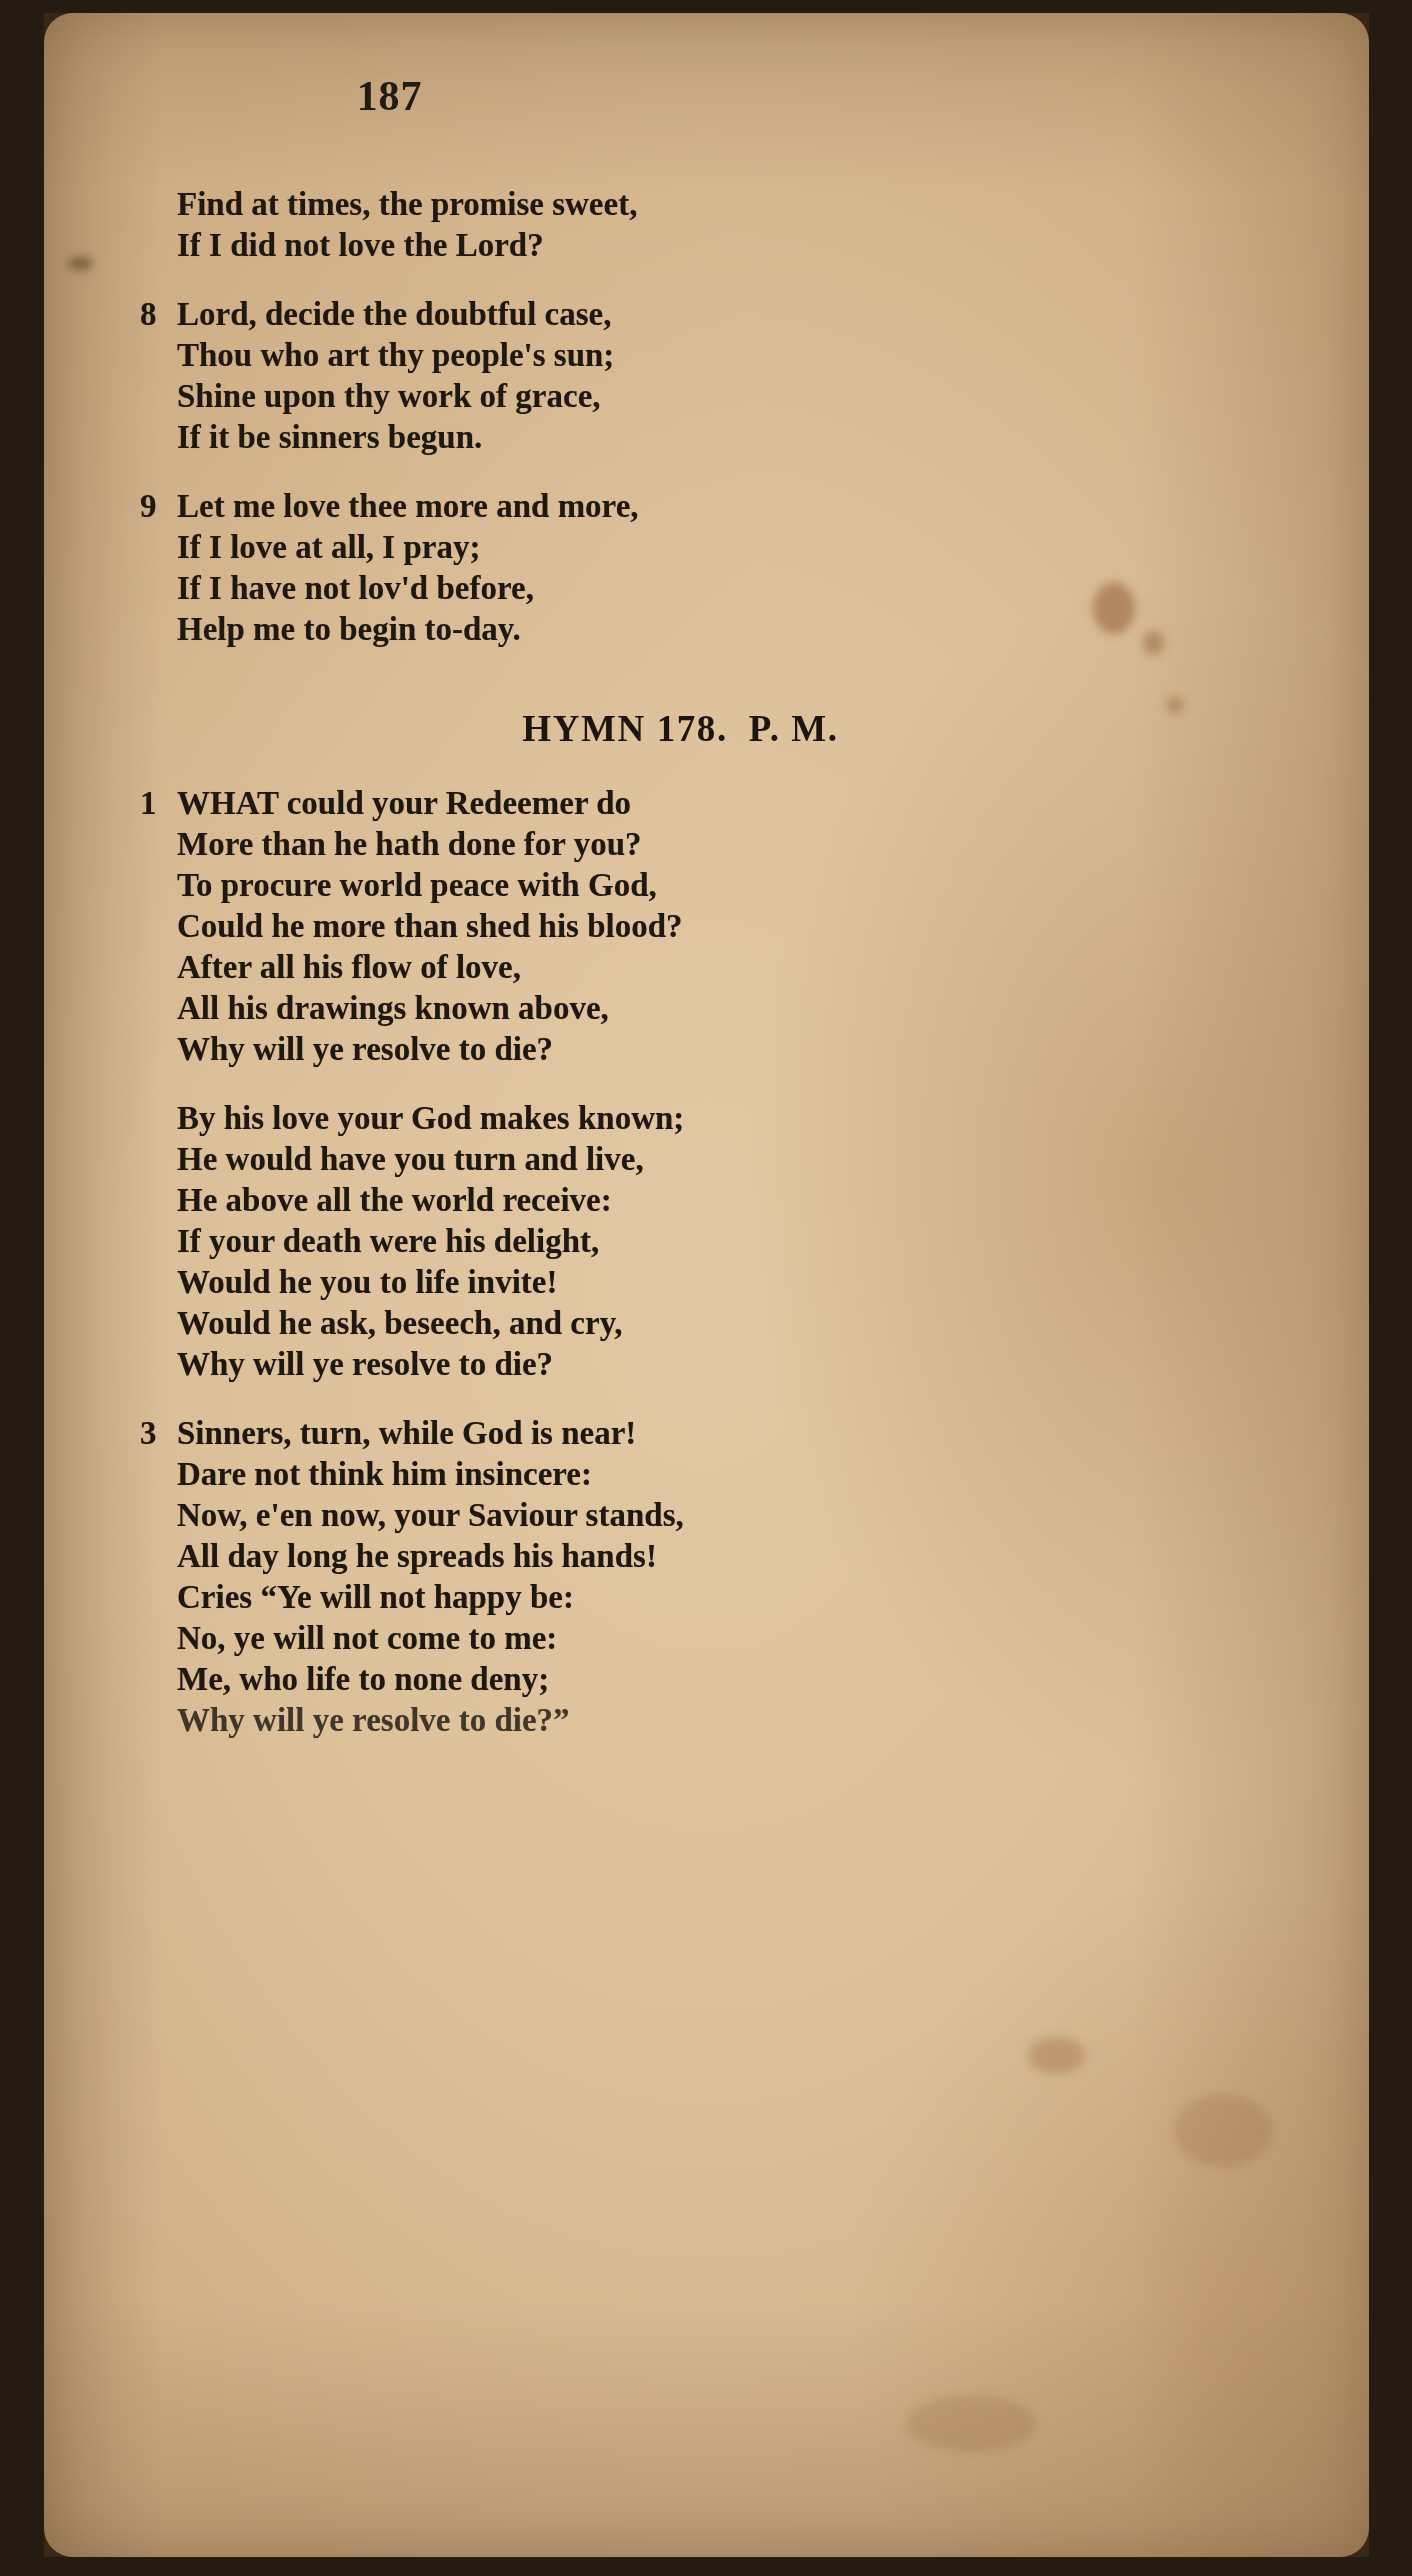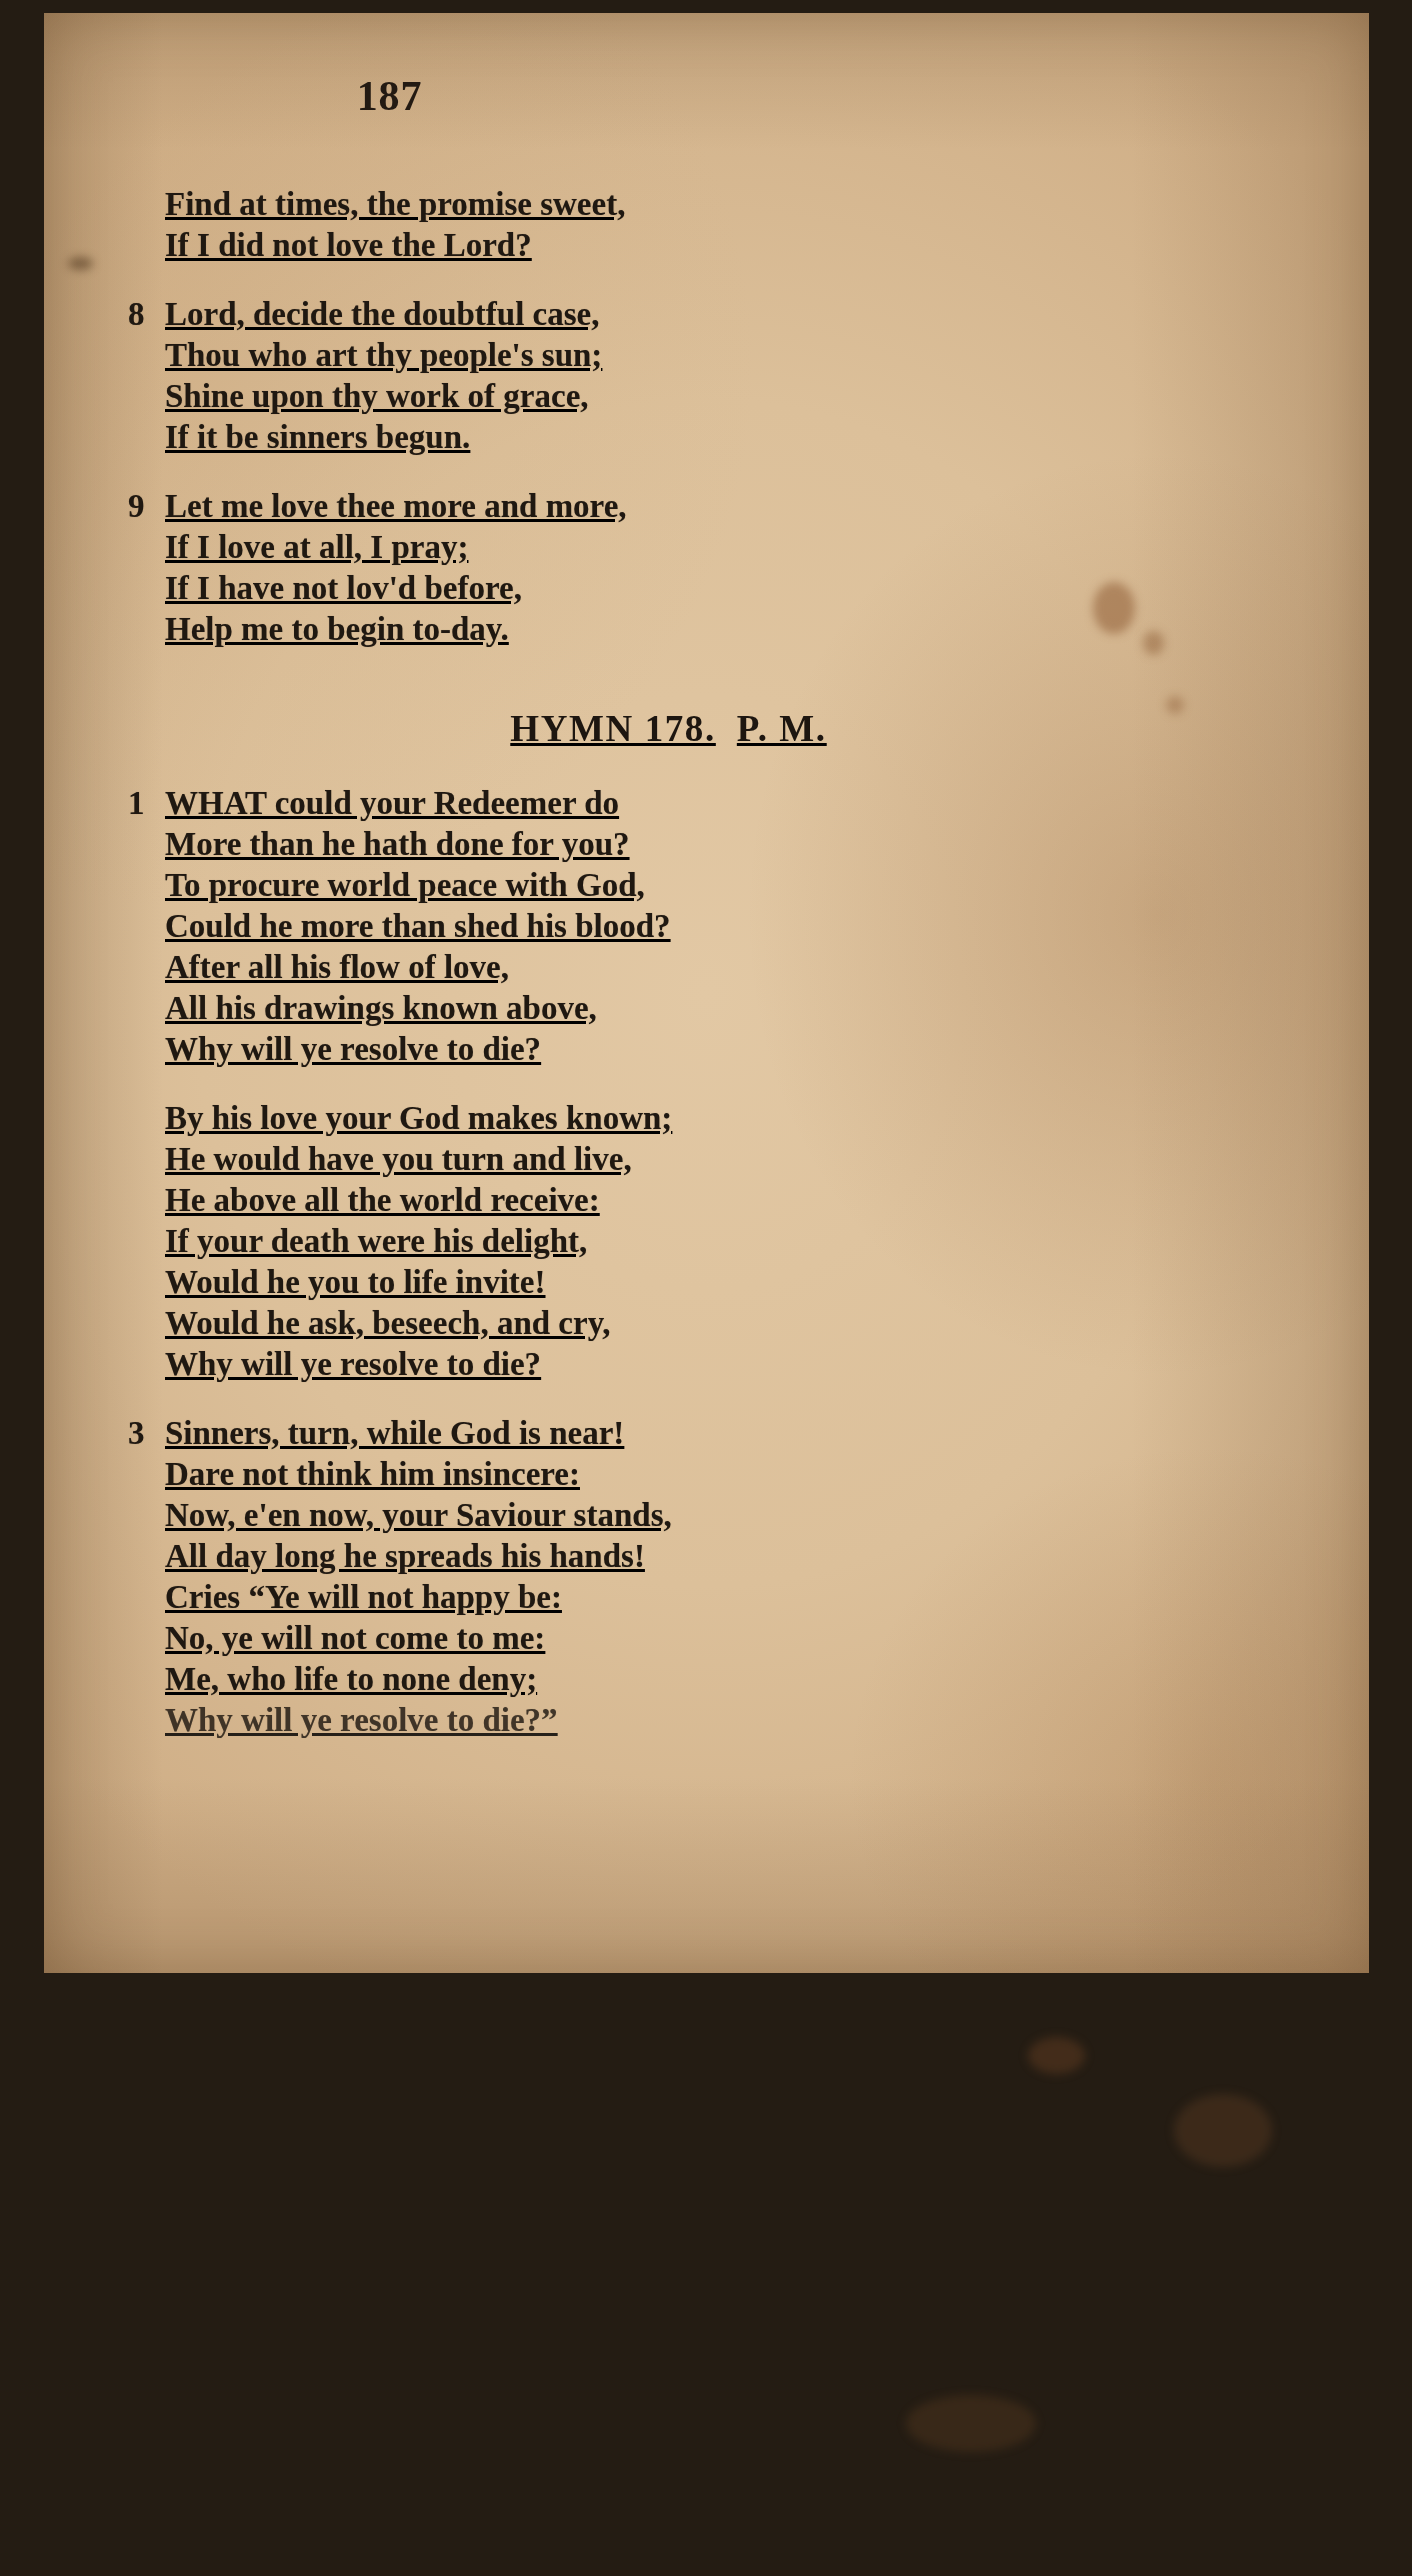--- a/index.html
+++ b/index.html
@@ -21,27 +21,28 @@
     inset: 0;
     background: #241c13;
   }
 
   
   .page {
     position: absolute;
     left: 44px;
     top: 13px;
     width: 1325px;
-    height: 1960px;
+    height: 2544px;
     background:
       radial-gradient(ellipse 50% 38% at 84% 46%, rgba(150,104,62,0.30) 0%, rgba(150,104,62,0.0) 62%),
       radial-gradient(ellipse 42% 26% at 88% 90%, rgba(158,112,66,0.26) 0%, rgba(158,112,66,0.0) 65%),
       radial-gradient(ellipse 60% 40% at 12% 18%, rgba(196,160,116,0.18) 0%, rgba(196,160,116,0.0) 70%),
       radial-gradient(ellipse 70% 55% at 50% 50%, #e2c8a4 0%, #dcc09a 55%, #cfae86 100%);
     box-shadow: inset 0 0 57px rgba(110,76,42,0.35);
+    border-radius: 29px;
   }
   
   .page::after{
     content:"";
     position:absolute;
     inset:0;
     pointer-events:none;
     background:
       linear-gradient(to right, rgba(90,60,30,0.22) 0%, rgba(90,60,30,0.0) 9%, rgba(90,60,30,0.0) 82%, rgba(96,62,30,0.20) 100%),
       linear-gradient(to bottom, rgba(90,60,30,0.16) 0%, rgba(90,60,30,0.0) 7%, rgba(90,60,30,0.0) 90%, rgba(96,62,30,0.22) 100%);
@@ -70,24 +71,23 @@
     text-align: center;
     font-size: 42px;
     font-weight: bold;
     letter-spacing: 0.8px;
     color: #231a12;
     font-family: "Liberation Serif", serif;
   }
 
   .text-col {
     position: absolute;
-    left: 84px;
+    left: 96px;
     top: 171px;
     width: 959px;
-    text-decoration: underline;
   }
 
   .stanza {
     margin-bottom: 28px;
     position: relative;
   }
 
   .line {
     font-size: 33px;
     line-height: 41px;

